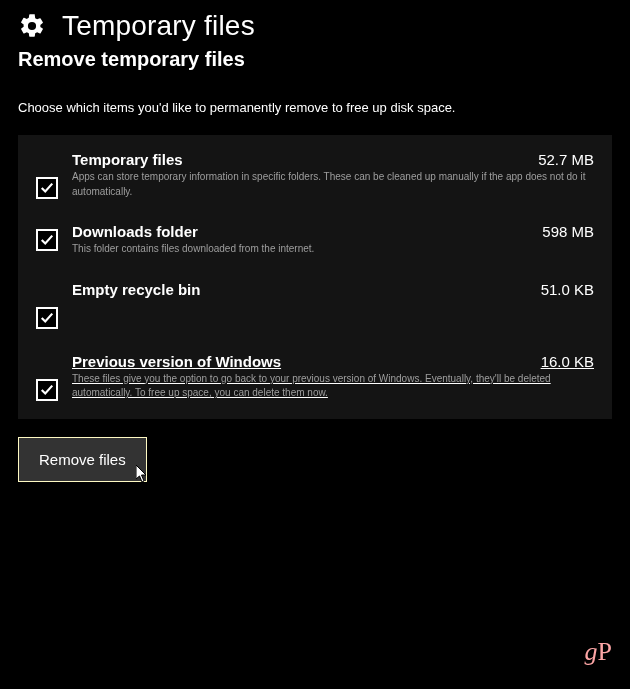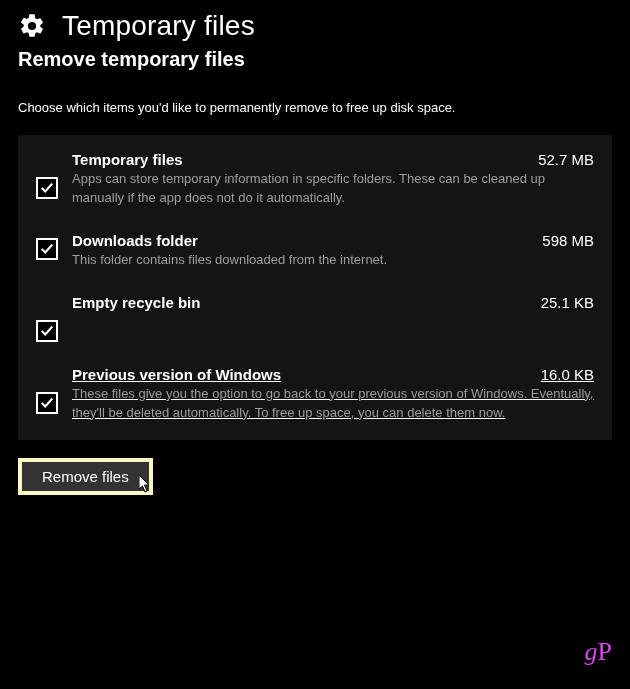--- a/index.html
+++ b/index.html
@@ -100,50 +100,50 @@
       font-weight: 600;
       color: #ffffff;
     }
     .item-size {
       font-size: 15px;
       font-weight: 400;
       color: #ffffff;
       margin-left: 24px;
     }
     .item-desc {
-      font-size: 13px;
+      font-size: 10px;
       color: #9e9e9e;
       line-height: 1.45;
     }
     .remove-btn {
       margin-top: 18px;
       background: #333333;
-      border: 4px solid #fef9c3;
+      border: 1px solid #fef9c3;
       color: #ffffff;
       font-size: 15px;
       font-family: inherit;
-      padding: 6px 20px;
+      padding: 13px 20px;
       cursor: pointer;
       position: relative;
       display: inline-flex;
       align-items: center;
     }
     .cursor-icon {
       position: absolute;
       right: -2px;
       bottom: -2px;
       width: 12px;
       height: 18px;
     }
     .watermark {
       position: absolute;
       bottom: 22px;
       right: 18px;
       font-size: 26px;
-      color: #d946ef;
+      color: #fca5a5;
       font-family: serif;
     }
     .watermark .g {
       font-style: italic;
       font-weight: 400;
     }
     .watermark .p {
       font-weight: 400;
     }
   </style>
@@ -199,21 +199,21 @@
 
   <div class="item-row">
     <div class="checkbox-wrap">
       <span class="checkmark"><svg viewBox="0 0 16 16">
             <polyline points="2,8 6,12 14,3"></polyline>
           </svg></span>
     </div>
     <div class="item-body">
       <div class="item-header">
         <span class="item-title">Empty recycle bin</span>
-        <span class="item-size">25.1 KB</span>
+        <span class="item-size">51.0 KB</span>
       </div>
     </div>
   </div>
 
   <div class="item-row">
     <div class="checkbox-wrap">
       <span class="checkmark"><svg viewBox="0 0 16 16">
             <polyline points="2,8 6,12 14,3"></polyline>
           </svg></span>
     </div>

